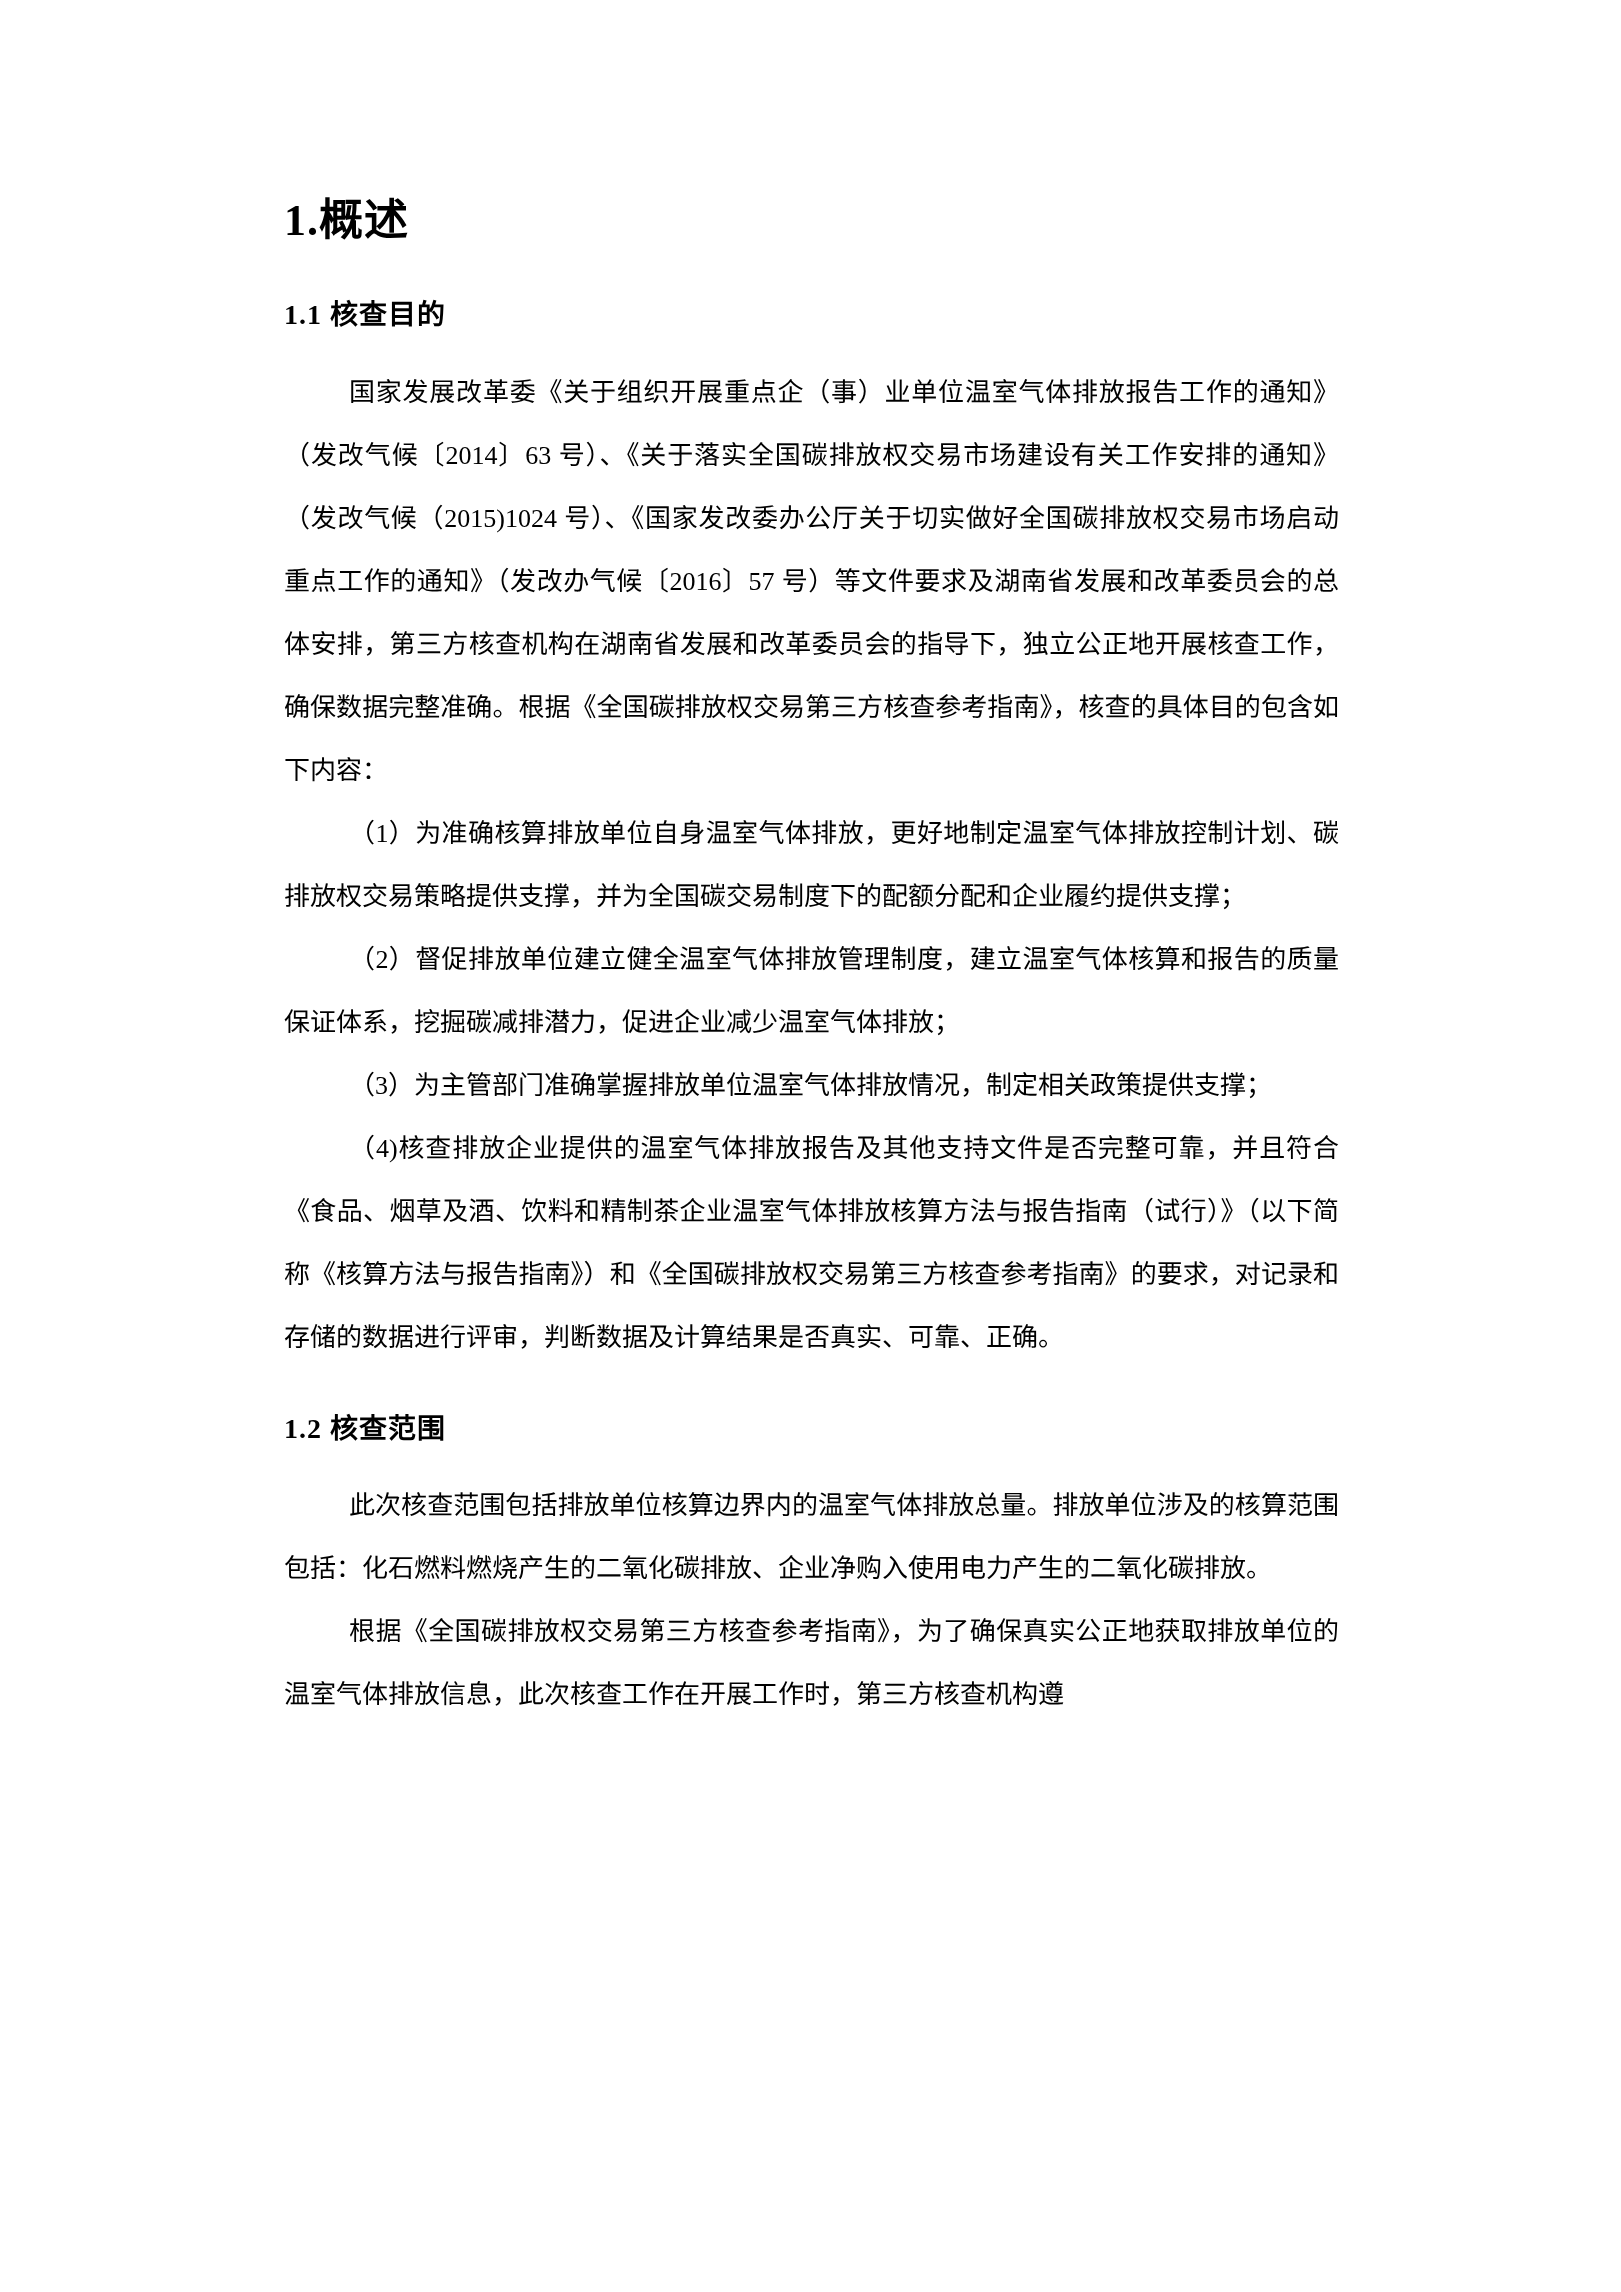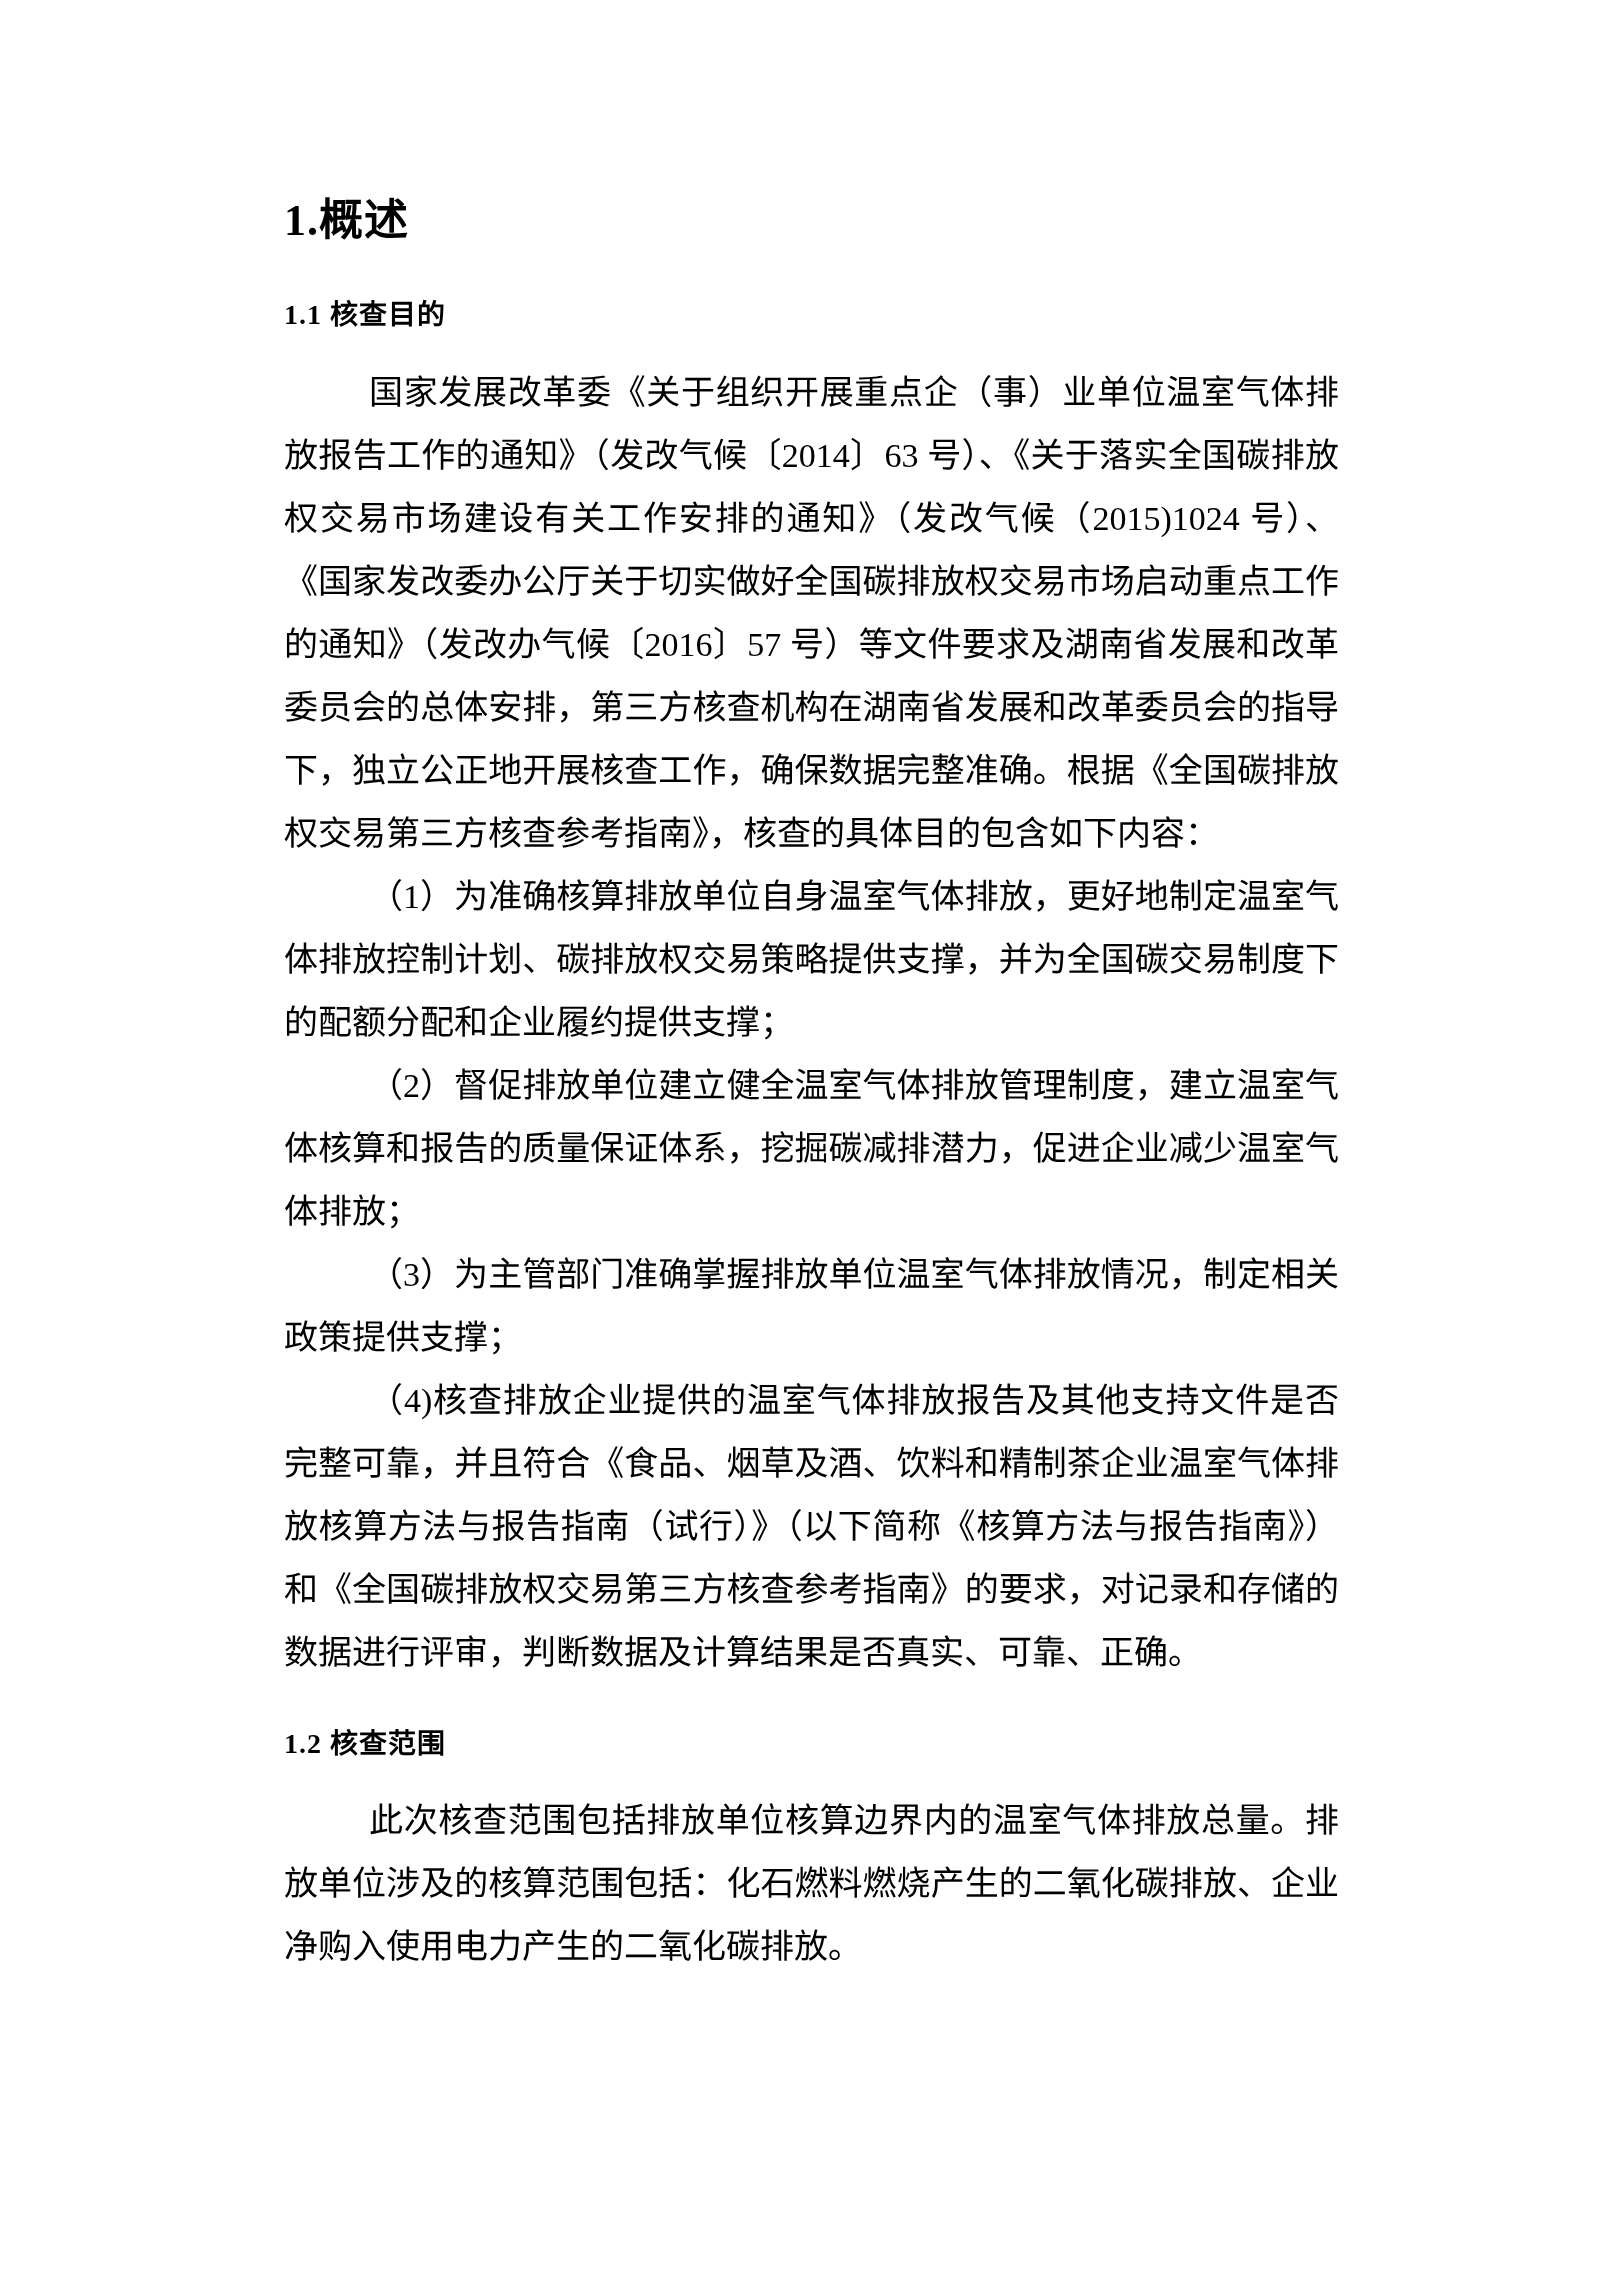--- a/index.html
+++ b/index.html
@@ -30,21 +30,21 @@
     font-size: 28px;
     line-height: 45px;
     font-weight: bold;
     margin: 37px 0 23.5px 0;
     letter-spacing: 1px;
   }
   h2.section.first {
     margin-top: 47px;
   }
   p.body-par {
-    font-size: 34px;
+    font-size: 26px;
     line-height: 63px;
     margin: 0;
     text-align: justify;
     text-justify: inter-character;
     text-indent: 2.5em;
     word-break: normal;
     overflow-wrap: break-word;
   }
 </style>
 </head>
@@ -64,15 +64,16 @@
 
   <p class="body-par">（3）为主管部门准确掌握排放单位温室气体排放情况，制定相关政策提供支撑；</p>
 
   <p class="body-par">（4)核查排放企业提供的温室气体排放报告及其他支持文件是否完整可靠，并且符合《食品、烟草及酒、饮料和精制茶企业温室气体排放核算方法与报告指南（试行）》（以下简称《核算方法与报告指南》）和《全国碳排放权交易第三方核查参考指南》的要求，对记录和存储的数据进行评审，判断数据及计算结果是否真实、可靠、正确。</p>
 
   <h2 class="section">1.2 核查范围</h2>
 
   <p class="body-par">此次核查范围包括排放单位核算边界内的温室气体排放总量。排放单位涉及的核算范围包括：化石燃料燃烧产生的二氧化碳排放、企业净购入使用电力产生的二氧化碳排放。</p>
 
 
+  <p class="body-par">根据《全国碳排放权交易第三方核查参考指南》，为了确保真实公正地获取排放单位的温室气体排放信息，此次核查工作在开展工作时，第三方核查机构遵</p>
 
 </div>
 
 
 </body></html>

